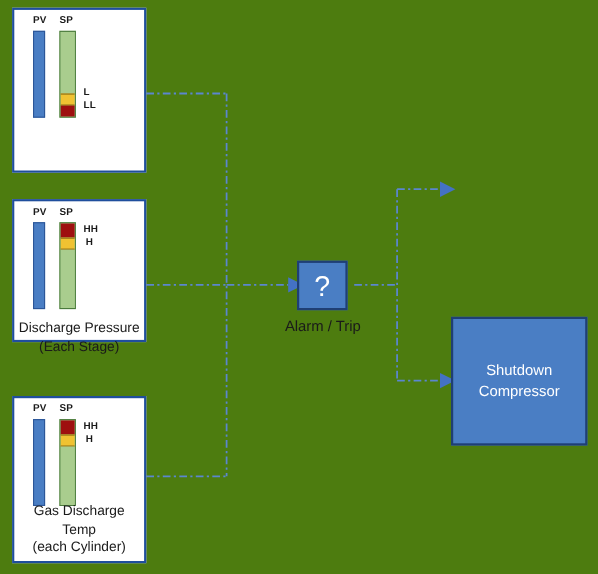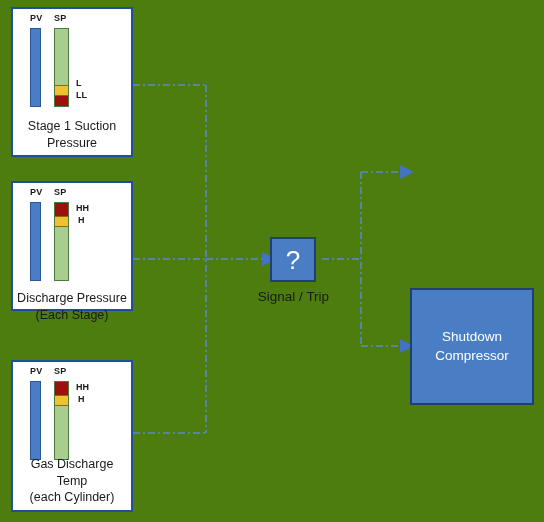--- a/index.html
+++ b/index.html
@@ -169,22 +169,20 @@
     <div class="bar bar-sp" style="left:26px; top:15px; width:15px; height:79px;">
       <div class="seg seg-green" style="top:0; height:56px;"></div>
       <div class="seg seg-amber" style="top:56px; height:11px;"></div>
       <div class="seg seg-red" style="top:67px; height:12px;"></div>
     </div>
 
     <div class="tick-label" style="left:48px; top:66px;">L</div>
     <div class="tick-label" style="left:48px; top:78px;text-align:center;">LL</div>
   </div>
 
-  <div class="caption" style="left:13px; top:118px; width:118px;">Stage 1 Suction
-Pressure</div>
 
   <div class="src-box" style="left:11px; top:181px; width:122px; height:130px;"></div>
 
   <div class="gauge" style="left:28px; top:187px; width:90px; height:95px;">
     <div class="gauge-head" style="left:2px;">PV</div>
     <div class="gauge-head" style="left:26px;">SP</div>
 
     <div class="bar bar-pv" style="left:2px; top:15px; width:11px; height:79px;"></div>
 
     <div class="bar bar-sp" style="left:26px; top:15px; width:15px; height:79px;">
@@ -218,19 +216,19 @@
     <div class="tick-label" style="left:50px; top:29px;">H</div>
   </div>
 
   <div class="caption" style="left:11px; top:456px; width:122px;">Gas Discharge
 Temp
 (each Cylinder)</div>
 
   <div class="decision" style="left:270px; top:237px; width:46px; height:45px;">
     <span>?</span>
   </div>
-  <div class="decision-label" style="left:235px; top:289px; width:117px;">Signal / Trip</div>
+  <div class="decision-label" style="left:235px; top:289px; width:117px;">Alarm / Trip</div>
 
 
   <div class="outcome" style="left:410px; top:288px; width:124px; height:117px;">Shutdown
 Compressor</div>
 
 </div>
 
 </body></html>

